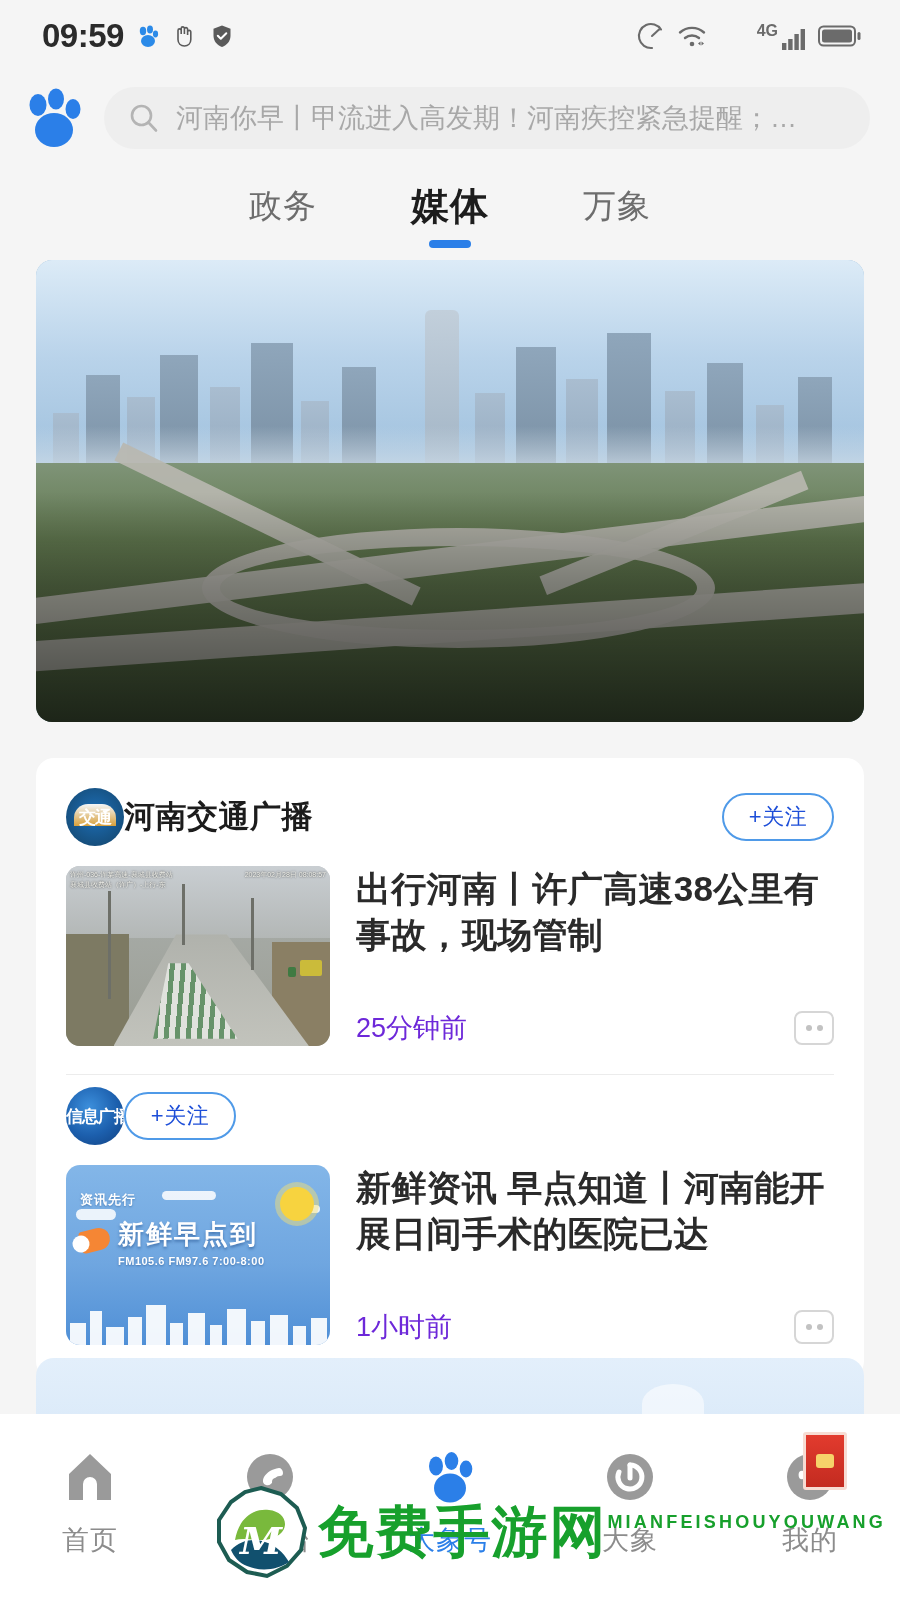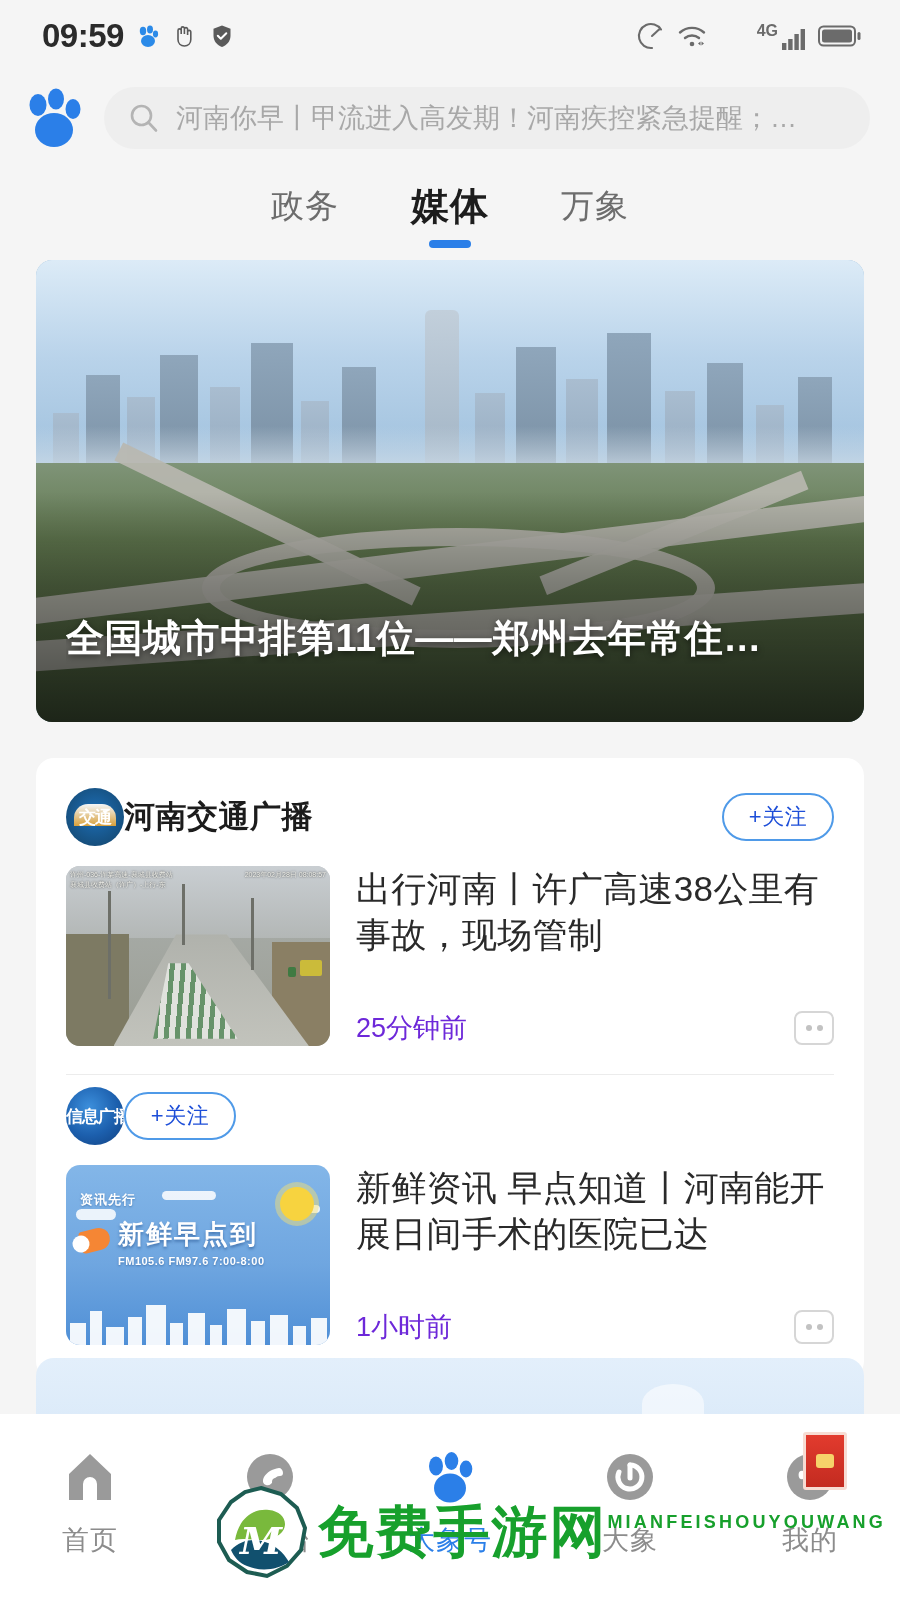--- a/index.html
+++ b/index.html
@@ -56,21 +56,21 @@
     overflow:hidden;
     text-overflow:ellipsis;
   }
 
   
   .tab-bar {
     height:88px;
     display:flex;
     align-items:center;
     justify-content:center;
-    gap:60px;
+    gap:82px;
     padding-bottom:4px;
   }
   .tab {
     position:relative;
     display:flex;
     flex-direction:column;
     align-items:center;
     padding:0 6px;
   }
   .tab-label {
@@ -294,21 +294,21 @@
   .radio-horn::after {
     content:""; position:absolute; left:-8px; top:3px;
     width:17px; height:17px; border-radius:50%; background:#ffffff;
   }
 
   .news-text { flex:1; min-width:0; display:flex; flex-direction:column; }
   .news-title {
     font-size:35px;
     color:#2a2a2a;
     line-height:1.32;
-    font-weight:400;
+    font-weight:700;
     letter-spacing:.3px;
     max-height:2.7em;
     overflow:hidden;
   }
   .news-meta {
     margin-top:auto;
     padding-top:14px;
     display:flex;
     align-items:center;
     justify-content:space-between;
@@ -509,21 +509,20 @@
   <div class="hero-haze"></div>
   <div class="hero-ground"></div>
 
   <div class="hero-road" style="left:-4%;top:62%;width:110%;height:26px;transform:rotate(-7deg);"></div>
   <div class="hero-road" style="left:-4%;top:76%;width:112%;height:30px;transform:rotate(-4deg);"></div>
   <div class="hero-road" style="left:20%;top:58%;width:62%;height:120px;border-radius:50%;border:18px solid #b9b7b0;background:transparent;opacity:.9;"></div>
   <div class="hero-road" style="left:8%;top:55%;width:40%;height:20px;transform:rotate(26deg);"></div>
   <div class="hero-road" style="right:6%;top:57%;width:34%;height:20px;transform:rotate(-22deg);"></div>
 
   <div class="hero-shade"></div>
-  <div class="hero-caption">全国城市中排第11位——郑州去年常住…</div>
 </div>
 
 <div class="feed-card">
 
   <div class="news-item">
     <div class="news-head">
       <div class="avatar avatar-traffic">
         <span class="avatar-glyph">交通</span>
       </div>
       <span class="source-name">河南交通广播</span>

